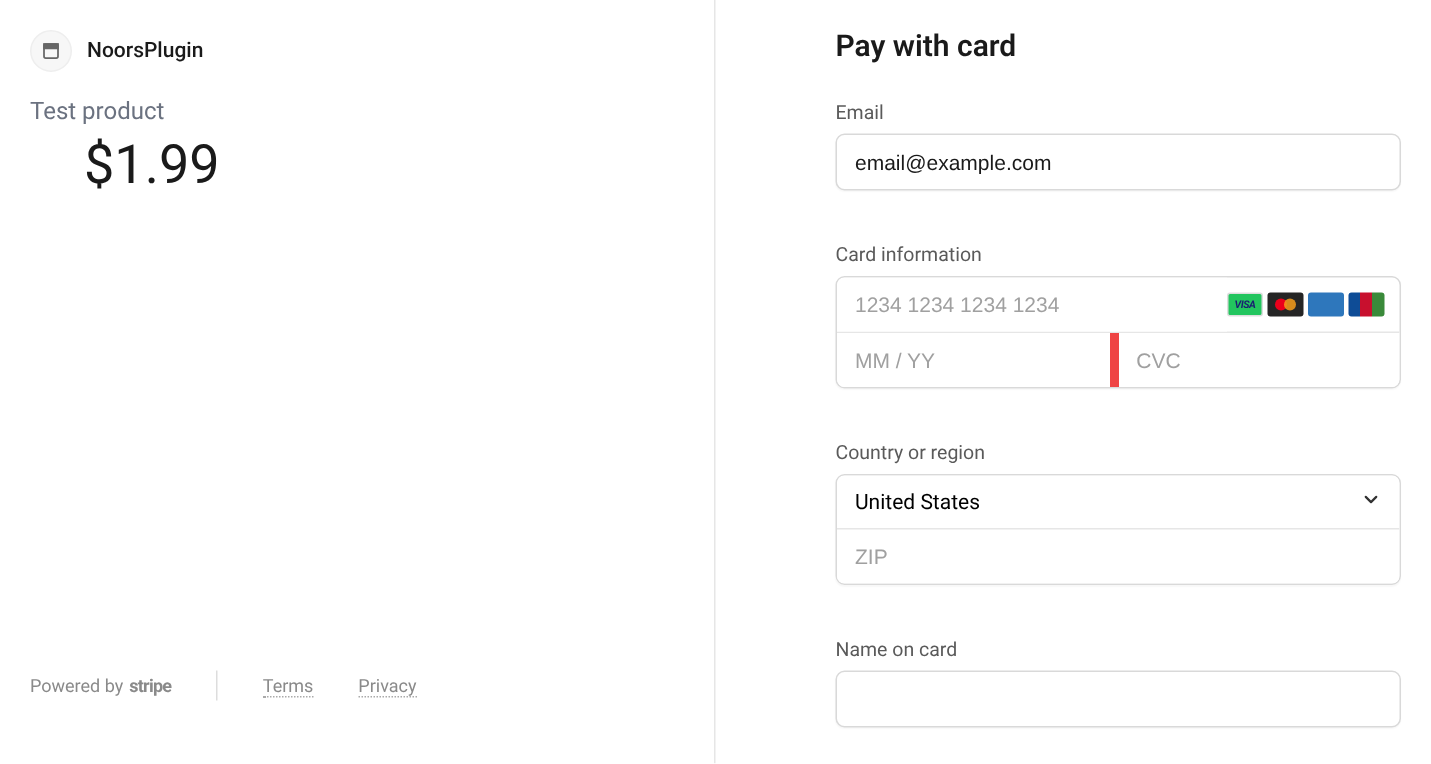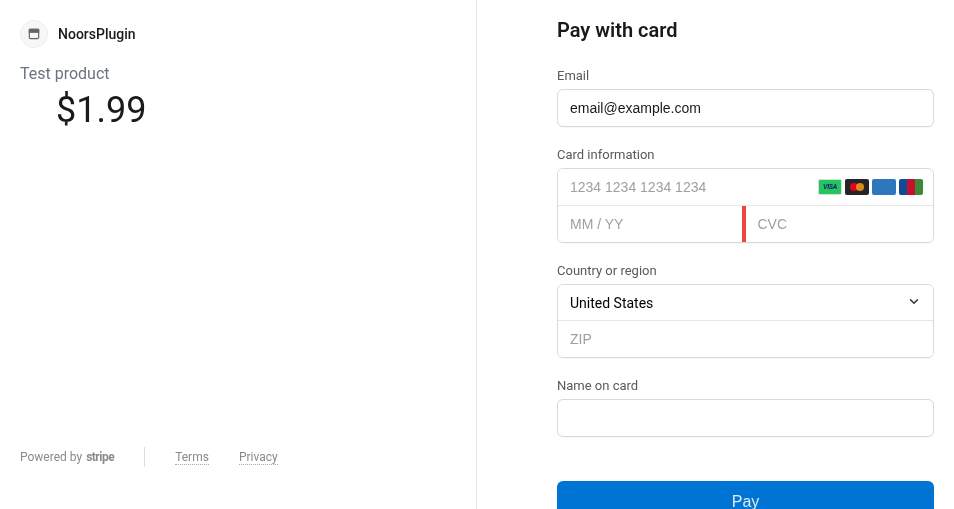--- a/index.html
+++ b/index.html
@@ -77,21 +77,21 @@
     .right-panel {
       width: 477px;
       padding: 18px 20px 18px 80px;
     }
     .pay-title {
       font-size: 20px;
       font-weight: 600;
       color: #1a1a1a;
       margin-bottom: 26px;
     }
-    .form-group { margin-bottom: 20px; }
+    .form-group { margin-bottom: 36px; }
     .form-label {
       display: block;
       font-size: 13px;
       color: #5a5a5a;
       margin-bottom: 6px;
     }
     .text-input {
       width: 100%;
       height: 38px;
       padding: 8px 12px;
@@ -154,21 +154,21 @@
       background: linear-gradient(90deg, #0e4c96 33%, #c8102e 33%, #c8102e 66%, #3a8a3a 66%);
     }
     .card-row-2 { display: flex; }
     .expiry-input, .cvc-input {
       width: 50%;
       height: 36px;
       padding: 8px 12px;
       border: none;
       font-size: 14px;
     }
-    .expiry-input { border-right: 4px solid #ef4444; }
+    .expiry-input { border-right: 6px solid #ef4444; }
     .expiry-input::placeholder, .cvc-input::placeholder { color: #a0a0a0; }
     .country-wrapper {
       border: 1px solid #d9d9d9;
       border-radius: 6px;
       overflow: hidden;
       box-shadow: 0 1px 1px rgba(0,0,0,0.03);
     }
     .country-select-row {
       position: relative;
       border-bottom: 1px solid #e6e6e6;

